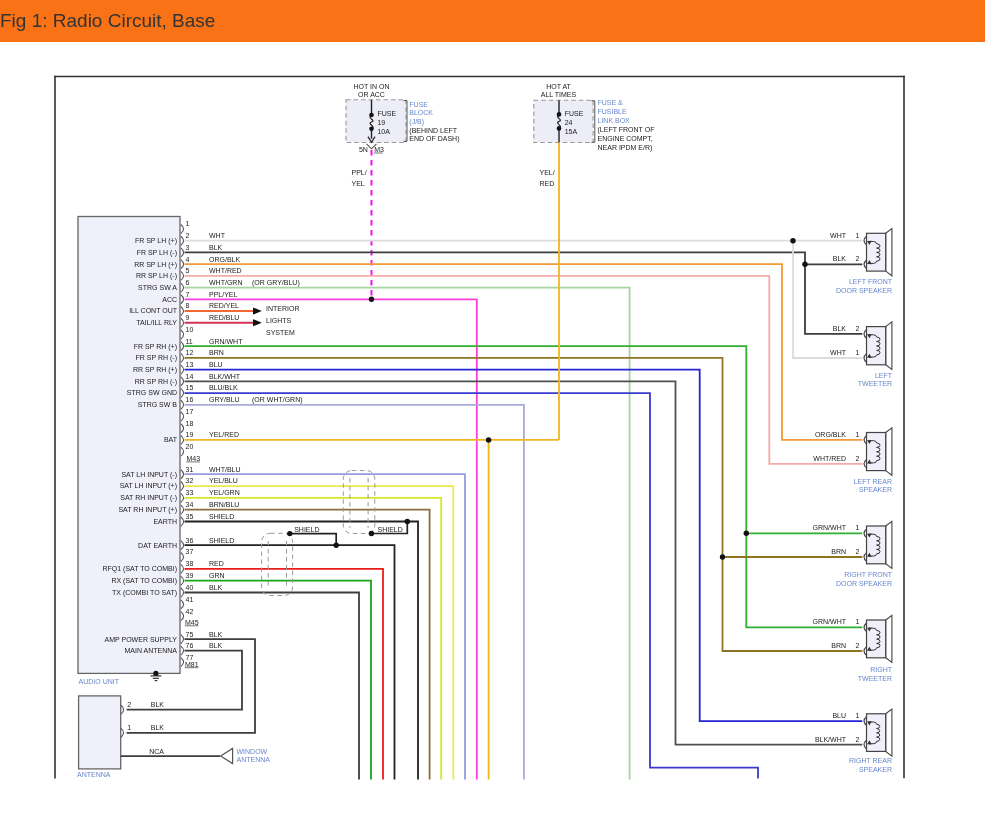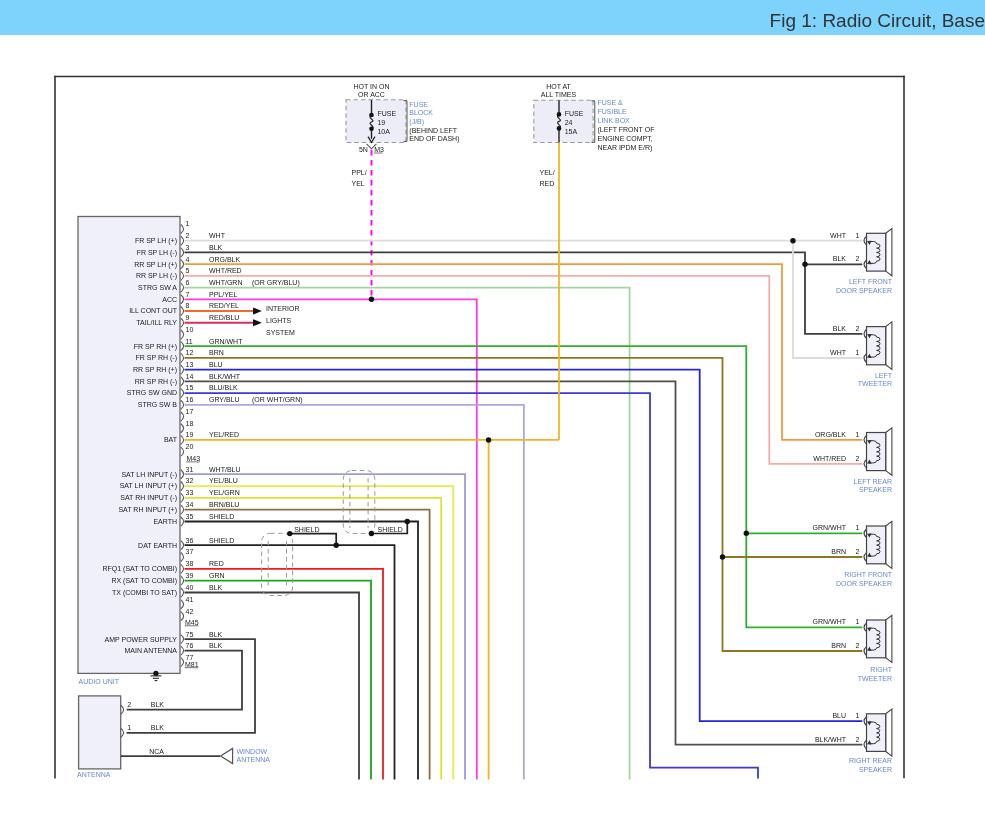--- a/index.html
+++ b/index.html
@@ -1,17 +1,17 @@
 <!DOCTYPE html>
 <html><head><meta charset="utf-8">
 <style>
 html,body{margin:0;padding:0;background:#fff;width:985px;height:814px;overflow:hidden}
 body{font-family:"Liberation Sans",sans-serif}
-.hdr{position:absolute;left:0;top:0;width:985px;height:35px;background:#7dd3fc;
- text-align:right;font-size:19px;color:#333;line-height:42px}
+.hdr{position:absolute;left:0;top:0;width:985px;height:42px;background:#f97316;
+ text-align:left;font-size:19px;color:#333;line-height:42px}
 svg{position:absolute;left:0;top:0}
 </style></head>
 <body>
 <div class="hdr">Fig 1: Radio Circuit, Base</div>
 <svg width="985" height="814" viewBox="0 0 985 814" font-family="Liberation Sans, sans-serif">
     <line x1="54.2" y1="76.5" x2="904.8" y2="76.5" stroke="#333" stroke-width="1.6"></line>
     <line x1="55" y1="75.7" x2="55" y2="778.6" stroke="#333" stroke-width="1.6"></line>
     <line x1="904" y1="75.7" x2="904" y2="778.2" stroke="#333" stroke-width="1.6"></line>
     <rect x="346" y="99.8" width="60" height="42.7" fill="#ededf8" stroke="#999" stroke-width="1.1" stroke-dasharray="4.5,3"></rect>
     <rect x="533.8" y="100.2" width="59.3" height="42.3" fill="#ededf8" stroke="#999" stroke-width="1.1" stroke-dasharray="4.5,3"></rect>

